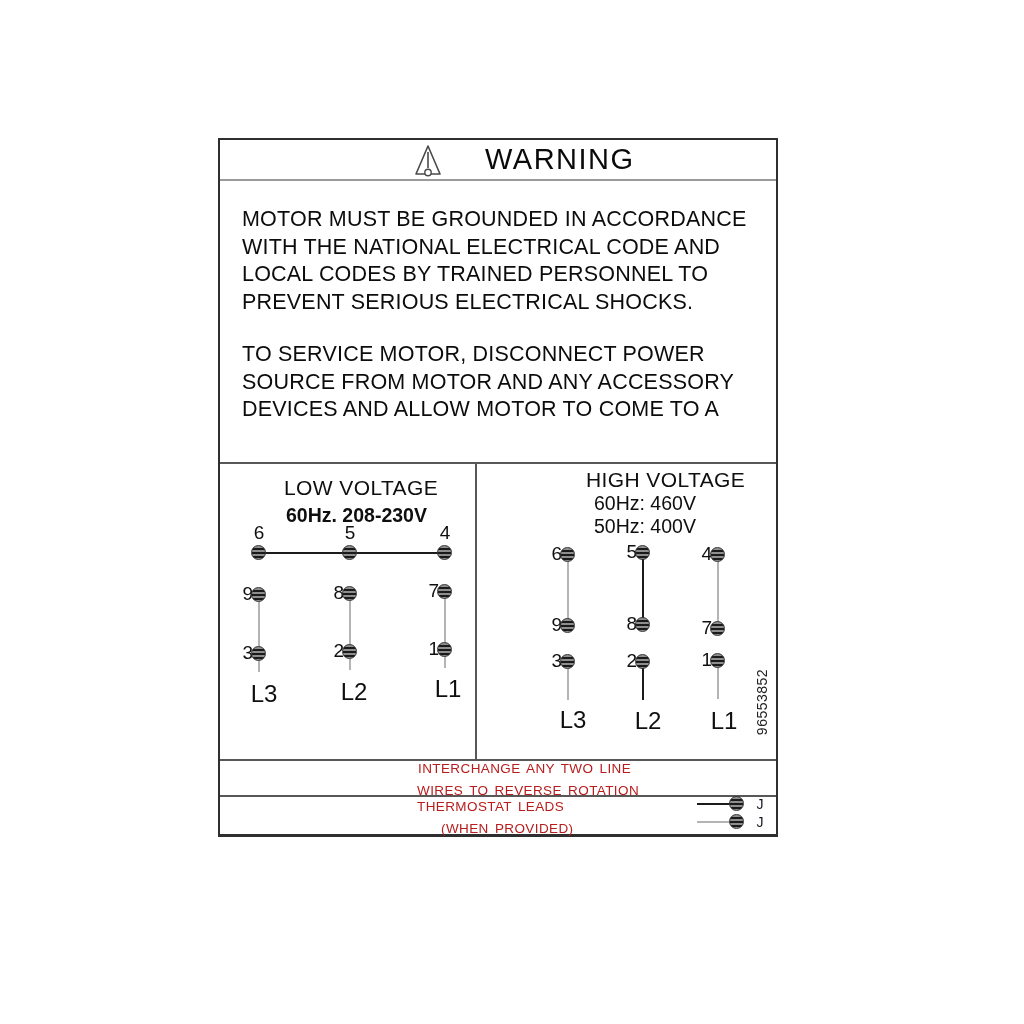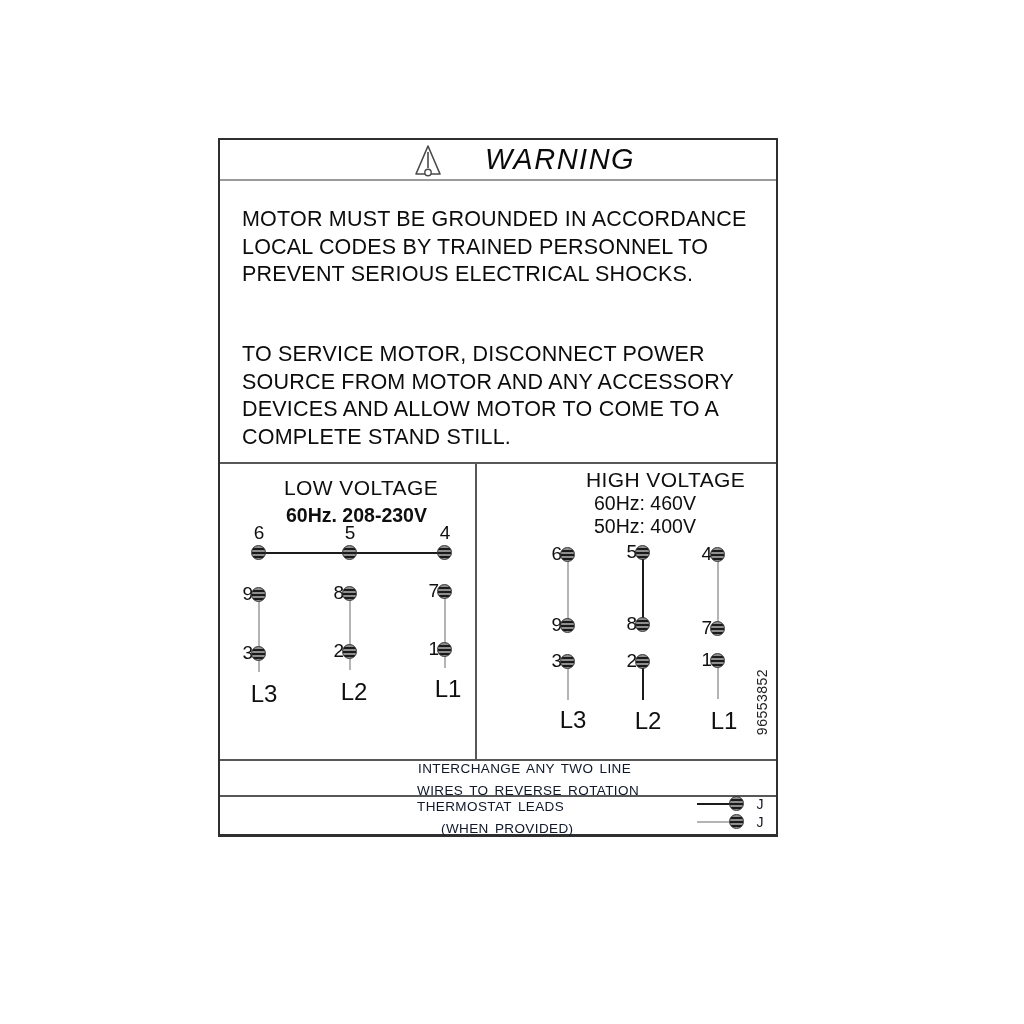--- a/index.html
+++ b/index.html
@@ -12,21 +12,20 @@
     position:absolute;left:218px;top:138px;width:560px;height:699px;
     box-sizing:border-box;background:#fff;
     border:2px solid #2f2f2f;border-bottom-width:3px;
   }
   .divider-h{position:absolute;left:0;right:0;height:2px;background:#585858;}
   .divider-h.light{background:#9a9a9a;height:2px;}
   .divider-v{position:absolute;width:2px;background:#585858;}
   .hdr-title{
     position:absolute;left:265px;top:3px;font-size:29px;letter-spacing:1.5px;
     color:#0a0a0a;
-    font-style:italic;
   }
   .warn-icon{position:absolute;left:190px;top:3px;}
   .para{
     position:absolute;left:22px;width:515px;font-size:21.5px;line-height:27.5px;
     letter-spacing:0.2px;color:#0c0c0c;
   }
   .para span{display:block;}
   .dv-title{position:absolute;font-size:21px;letter-spacing:0.4px;white-space:nowrap;}
   .dv-sub{position:absolute;font-size:19.5px;white-space:nowrap;}
   .term{
@@ -35,21 +34,21 @@
     background:repeating-linear-gradient(180deg,#8e8e8e 0px,#8e8e8e 2px,#1a1a1a 2px,#1a1a1a 4px);
     border:1px solid #333;
   }
   .wire-v{position:absolute;width:2px;margin-left:-1px;background:#b4b4b4;}
   .wire-v.dark{background:#1b1b1b;}
   .wire-h{position:absolute;height:2px;margin-top:-1px;background:#1b1b1b;}
   .wire-h.gray{background:#b4b4b4;}
   .num{position:absolute;font-size:19px;transform:translate(-100%,-54%);white-space:nowrap;}
   .num-top{position:absolute;font-size:19px;transform:translate(-50%,-100%);white-space:nowrap;}
   .lline{position:absolute;font-size:24px;transform:translate(-50%,0);white-space:nowrap;}
-  .foot{position:absolute;font-size:13.5px;letter-spacing:0.4px;word-spacing:2px;white-space:nowrap;color:#0f172a;}
+  .foot{position:absolute;font-size:13.5px;letter-spacing:0.4px;word-spacing:2px;white-space:nowrap;color:#b91c1c;}
   .jlab{position:absolute;font-size:14px;transform:translate(-50%,-50%);color:#15151f;}
   .partnum{
     position:absolute;left:542px;top:562px;font-size:14px;letter-spacing:0.5px;color:#222;
     transform:translate(-50%,-50%) rotate(-90deg);white-space:nowrap;
   }
 </style>
 </head>
 <body>
 
 <div class="label">
@@ -59,28 +58,28 @@
       <polygon points="15,3 27,31 3,31" fill="none" stroke="#4a4a4a" stroke-width="1.6" stroke-linejoin="round"></polygon>
       <line x1="15" y1="9" x2="15" y2="25" stroke="#4a4a4a" stroke-width="1.6"></line>
       <circle cx="15" cy="29.5" r="3.2" fill="#ffffff" stroke="#4a4a4a" stroke-width="1.4"></circle>
     </svg>
     <span class="hdr-title">WARNING</span>
   </div>
   <div class="divider-h light" style="top:39px;"></div>
 
   <div class="para" style="top:66px;">
     <span>MOTOR MUST BE GROUNDED IN ACCORDANCE</span>
+    <span>WITH THE NATIONAL ELECTRICAL CODE AND</span>
     <span>LOCAL CODES BY TRAINED PERSONNEL TO</span>
     <span>PREVENT SERIOUS ELECTRICAL SHOCKS.</span>
   </div>
   <div class="para" style="top:201px;">
     <span>TO SERVICE MOTOR, DISCONNECT POWER</span>
     <span>SOURCE FROM MOTOR AND ANY ACCESSORY</span>
     <span>DEVICES AND ALLOW MOTOR TO COME TO A</span>
-    <span>COMPLETE STAND STILL.</span>
   </div>
 
   <div class="divider-h" style="top:322px;"></div>
   <div class="divider-v" style="left:255px;top:322px;height:297px;"></div>
 
   <div>
     <span class="dv-title" style="left:64px;top:336px;">LOW VOLTAGE</span>
     <span class="dv-sub" style="left:66px;top:364px;font-weight:bold;">60Hz. 208-230V</span>
 
     <div class="wire-h" style="left:39px;top:413px;width:186px;"></div>

